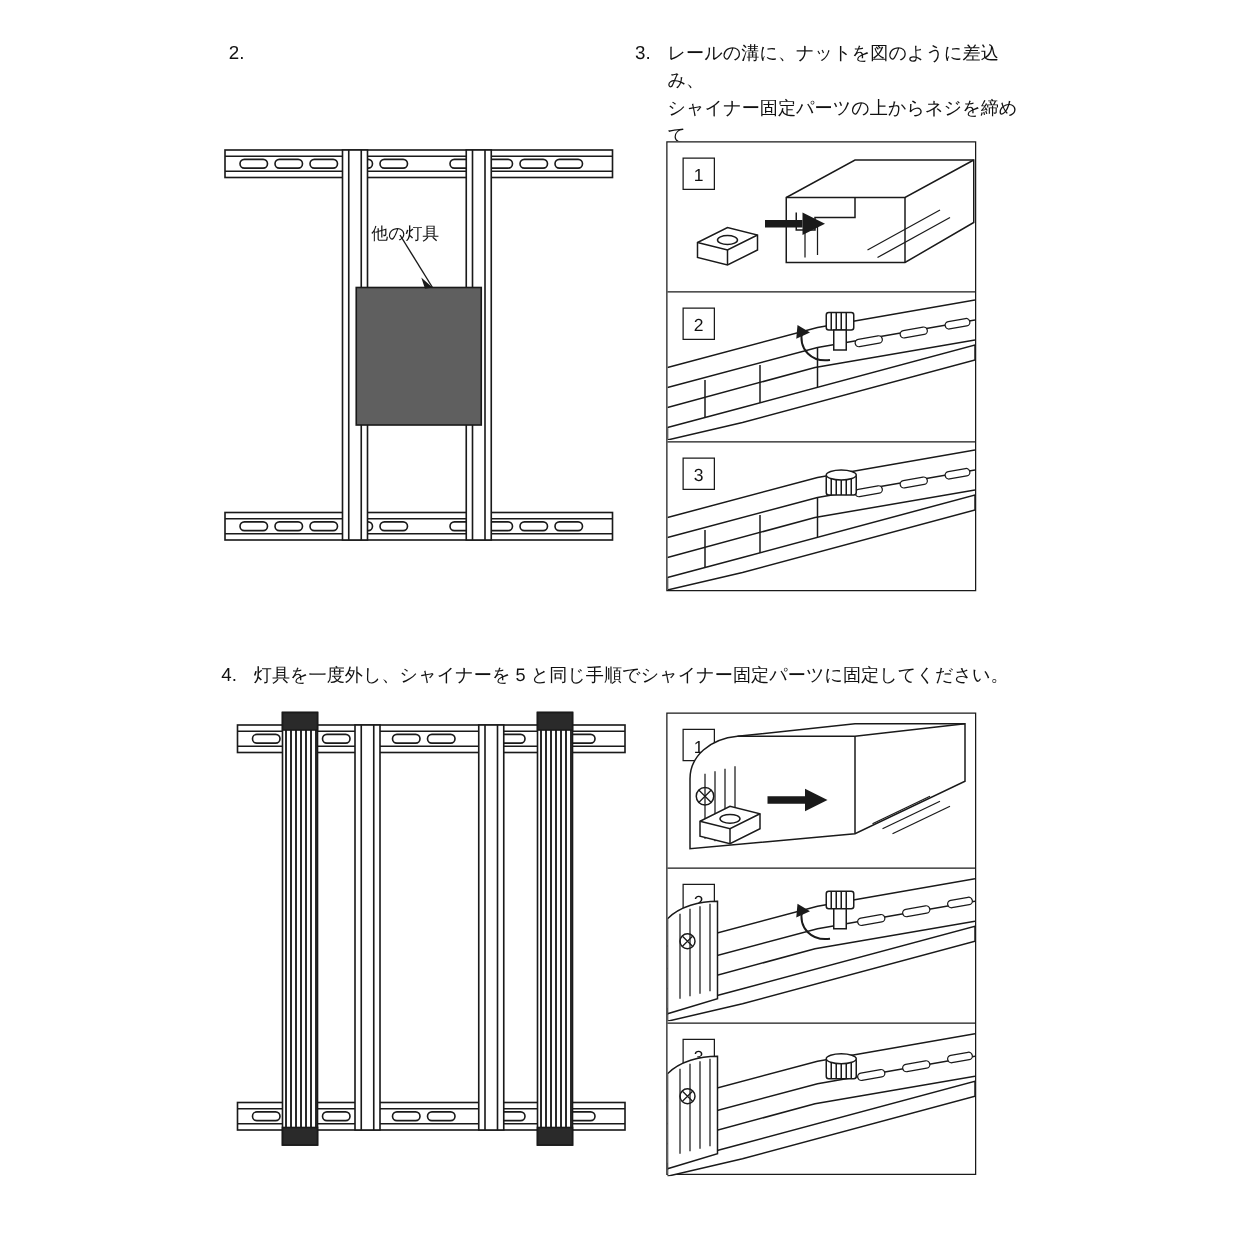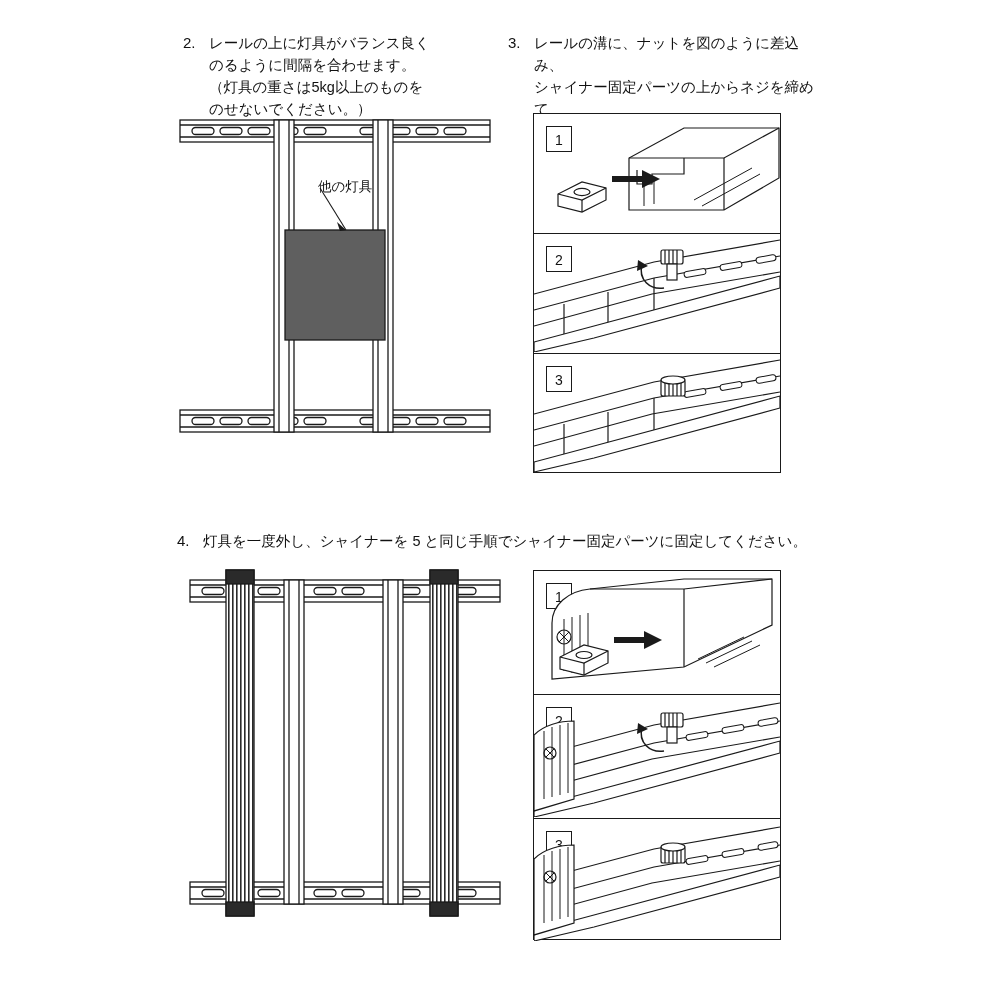--- a/index.html
+++ b/index.html
@@ -16,44 +16,40 @@
   
   .step{position:absolute;display:flex;align-items:flex-start;}
   .step .num{font-size:15px;line-height:21px;width:26px;flex:0 0 26px;}
   .step .body{font-size:14.5px;line-height:22px;white-space:pre-line;}
 
   #step2{left:183px;top:32px;width:300px;}
   #step3{left:508px;top:32px;width:320px;}
   #step4{left:177px;top:530px;width:640px;}
   #step4 .body{white-space:nowrap;}
 
-  .callout-label{position:absolute;font-size:13.5px;margin-left:21px;}
+  .callout-label{position:absolute;font-size:13.5px;}
 
   
   .panel{position:absolute;border:1.4px solid #1a1a1a;background:#fff;box-sizing:border-box;}
   .cell-num{
     position:absolute;border:1.3px solid #1a1a1a;background:#fff;
     width:26px;height:26px;font-size:14px;line-height:26px;text-align:center;
     box-sizing:border-box;
   }
   .divider{position:absolute;background:#1a1a1a;height:1.4px;}
 
   svg{display:block;}
 </style>
 </head>
 <body>
 
 <div class="page">
 
   <div class="step" id="step2">
     <div class="num">2.</div>
-    <div class="body">レールの上に灯具がバランス良く
-のるように間隔を合わせます。
-（灯具の重さは5kg以上のものを
-のせないでください。）</div>
   </div>
 
   <div class="step" id="step3">
     <div class="num">3.</div>
     <div class="body">レールの溝に、ナットを図のように差込み、
 シャイナー固定パーツの上からネジを締めて
 固定してください。</div>
   </div>
 
   <div class="step" id="step4">

